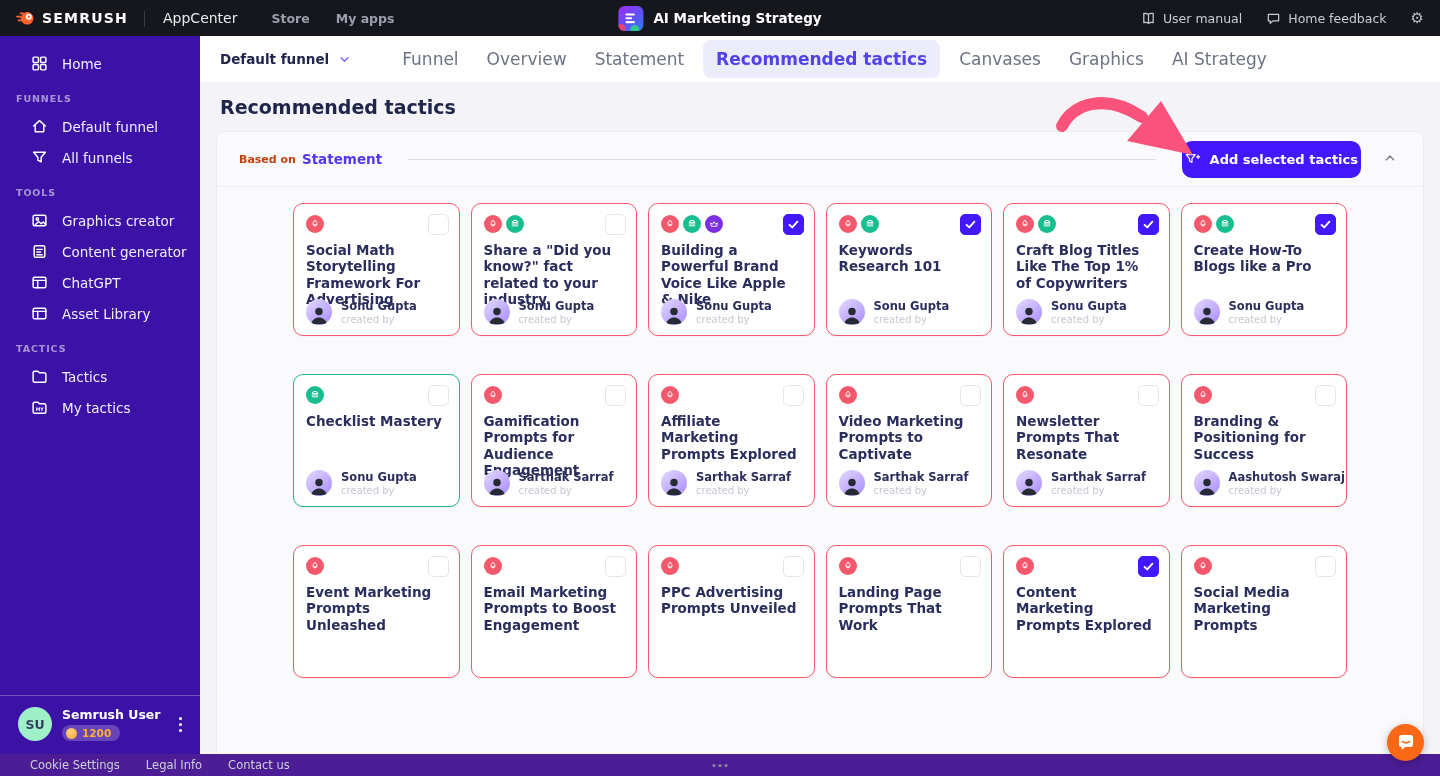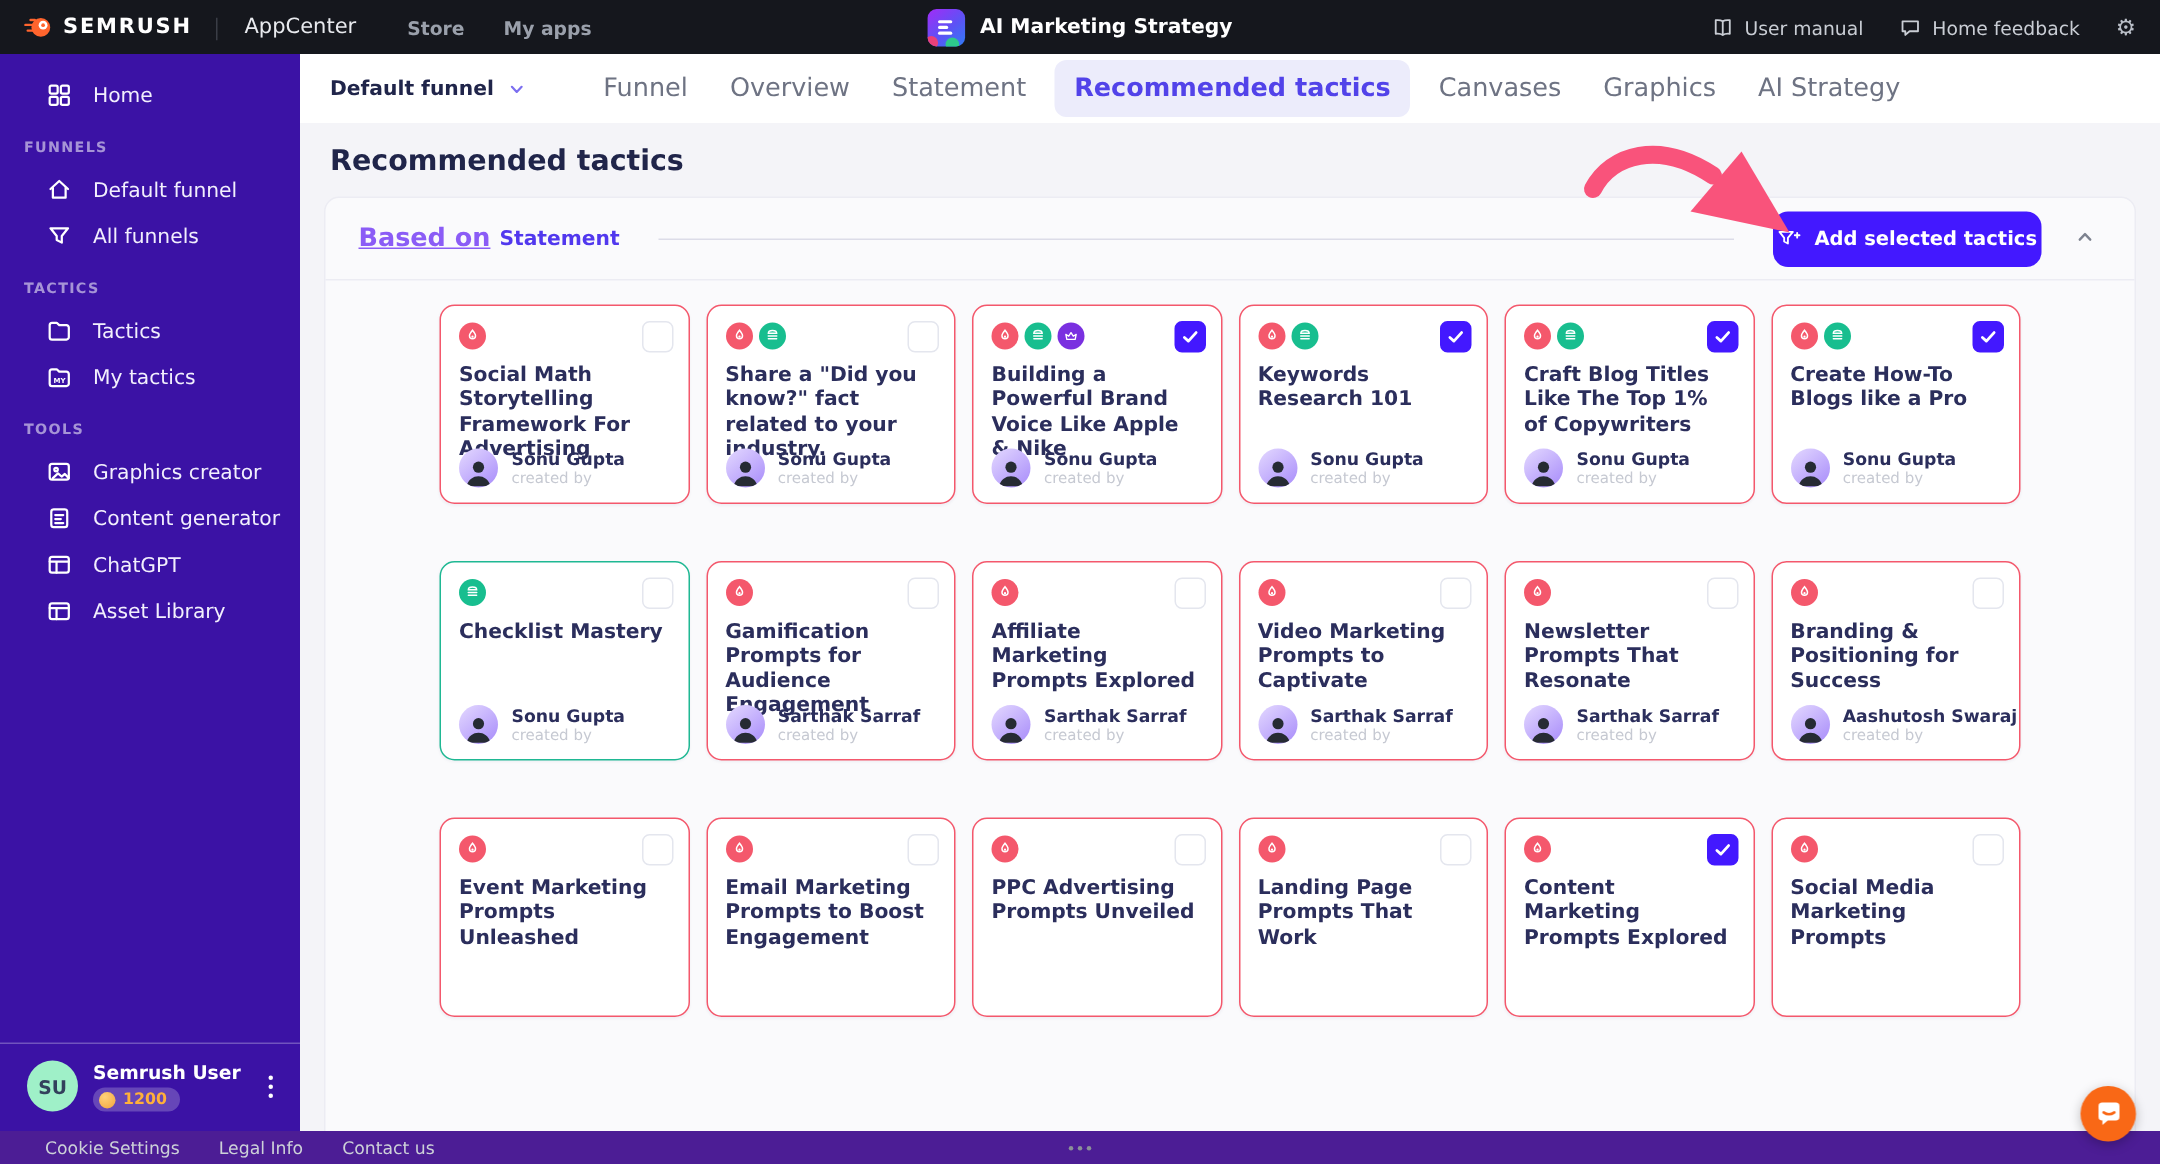--- a/index.html
+++ b/index.html
@@ -48,21 +48,21 @@
   .funnel-select .icon { color:#7C6FF0; display:flex; }
   .tabs { display:flex; align-items:center; gap:10px; margin-left:42px; }
   .tab { border:none; background:transparent; font-family:inherit; font-size:17px; color:#6E7383; padding:9px 9px; cursor:pointer; border-radius:8px; }
   .tab.active { background:#ECECFB; color:#5243E9; font-weight:600; padding:9px 13px; }
 
   
   .main { position:fixed; top:82px; left:200px; right:0; bottom:22px; background:#F4F4F8; overflow:hidden; padding:14px 16px 0; }
   .page-title { font-size:19px; font-weight:700; color:#20254A; margin:0 0 13px 4px; }
   .panel { background:#FAFAFC; border:1px solid #ECECF3; border-radius:10px; height:900px; }
   .panel-head { height:55px; display:flex; align-items:center; padding:0 22px; border-bottom:1px solid #ECECF3; }
-  .based-on { font-size:17px; font-weight:700; color:#8b5cf6; white-space:nowrap;text-decoration:underline; }
+  .based-on { font-size:11px; font-weight:700; color:#c2410c; white-space:nowrap; }
   .based-link { font-size:13.5px; font-weight:600; color:#5138EE; margin-left:6px; cursor:pointer; white-space:nowrap; }
   .rule { flex:1; height:1px; background:#DCDCE8; margin:0 26px; }
   .add-btn { display:flex; align-items:center; gap:9px; height:37px; padding:0 3px; background:#4318FF; color:#fff; border:none; border-radius:10px; font-family:inherit; font-size:13px; font-weight:700; cursor:pointer; }
   .add-btn .icon { display:flex; }
   .collapse-btn { margin-left:18px; background:none; border:none; color:#7D828F; cursor:pointer; display:flex; padding:4px; }
 
   
   .grid { padding:16px 76px 0; display:grid; grid-template-columns:repeat(6,1fr); gap:38px 11px; }
   .card { position:relative; background:#fff; border:1.5px solid #F4586C; border-radius:10px; height:133px; padding:11px 12px; box-shadow:0 1px 2px rgba(40,40,90,.05); cursor:pointer; }
   .card.accent-teal { border-color:#1FB893; }
@@ -176,42 +176,20 @@
     <span class="icon">
                 <svg viewBox="0 0 16 16" width="17" height="17" fill="none" stroke="currentColor" stroke-width="1.4" stroke-linecap="round" stroke-linejoin="round">
                   <path d="M2.5 3h11L9.6 7.8V12L6.4 10.4V7.8L2.5 3z"></path>
                 </svg>
               </span>
     <span>All funnels</span>
   </div>
           </div>
   </div>
         <div class="side-group">
-    <div class="side-label">TACTICS</div>
-    <div>
-            <div class="side-item">
-    <span class="icon">
-                <svg viewBox="0 0 16 16" width="17" height="17" fill="none" stroke="currentColor" stroke-width="1.4" stroke-linecap="round" stroke-linejoin="round">
-                  <path d="M2 4.5A1.5 1.5 0 0 1 3.5 3h2.9L8 4.5h4.5A1.5 1.5 0 0 1 14 6v6a1.5 1.5 0 0 1-1.5 1.5h-9A1.5 1.5 0 0 1 2 12V4.5z"></path>
-                </svg>
-              </span>
-    <span>Tactics</span>
-  </div>
-            <div class="side-item">
-    <span class="icon">
-                <svg viewBox="0 0 16 16" width="17" height="17" fill="none" stroke="currentColor" stroke-width="1.4" stroke-linecap="round" stroke-linejoin="round">
-                  <path d="M2 4.5A1.5 1.5 0 0 1 3.5 3h2.9L8 4.5h4.5A1.5 1.5 0 0 1 14 6v6a1.5 1.5 0 0 1-1.5 1.5h-9A1.5 1.5 0 0 1 2 12V4.5z"></path>
-                  <text x="8.2" y="11.6" font-size="4.4" text-anchor="middle" fill="currentColor" stroke="none" font-weight="700">MY</text>
-                </svg>
-              </span>
-    <span>My tactics</span>
-  </div>
-          </div>
-  </div>
-        <div class="side-group">
     <div class="side-label">TOOLS</div>
     <div>
             <div class="side-item">
     <span class="icon">
                 <svg viewBox="0 0 16 16" width="17" height="17" fill="none" stroke="currentColor" stroke-width="1.4" stroke-linecap="round" stroke-linejoin="round">
                   <rect x="2" y="3" width="12" height="10" rx="1.5"></rect>
                   <circle cx="6" cy="6.6" r="1.1"></circle>
                   <path d="M4 12l3.2-3 2.3 2 2-1.6 2.5 2.6"></path>
                 </svg>
               </span>
@@ -236,20 +214,42 @@
     <span>ChatGPT</span>
   </div>
             <div class="side-item">
     <span class="icon">
                 <svg viewBox="0 0 16 16" width="17" height="17" fill="none" stroke="currentColor" stroke-width="1.4" stroke-linecap="round" stroke-linejoin="round">
                   <rect x="2" y="3" width="12" height="10" rx="1.5"></rect>
                   <path d="M2 6h12M6.3 6v7"></path>
                 </svg>
               </span>
     <span>Asset Library</span>
+  </div>
+          </div>
+  </div>
+        <div class="side-group">
+    <div class="side-label">TACTICS</div>
+    <div>
+            <div class="side-item">
+    <span class="icon">
+                <svg viewBox="0 0 16 16" width="17" height="17" fill="none" stroke="currentColor" stroke-width="1.4" stroke-linecap="round" stroke-linejoin="round">
+                  <path d="M2 4.5A1.5 1.5 0 0 1 3.5 3h2.9L8 4.5h4.5A1.5 1.5 0 0 1 14 6v6a1.5 1.5 0 0 1-1.5 1.5h-9A1.5 1.5 0 0 1 2 12V4.5z"></path>
+                </svg>
+              </span>
+    <span>Tactics</span>
+  </div>
+            <div class="side-item">
+    <span class="icon">
+                <svg viewBox="0 0 16 16" width="17" height="17" fill="none" stroke="currentColor" stroke-width="1.4" stroke-linecap="round" stroke-linejoin="round">
+                  <path d="M2 4.5A1.5 1.5 0 0 1 3.5 3h2.9L8 4.5h4.5A1.5 1.5 0 0 1 14 6v6a1.5 1.5 0 0 1-1.5 1.5h-9A1.5 1.5 0 0 1 2 12V4.5z"></path>
+                  <text x="8.2" y="11.6" font-size="4.4" text-anchor="middle" fill="currentColor" stroke="none" font-weight="700">MY</text>
+                </svg>
+              </span>
+    <span>My tactics</span>
   </div>
           </div>
   </div>
       </div>
   </div>
   <div class="user-box">
     <span class="su-avatar">SU</span>
     <span class="user-meta">
       <span class="user-name">Semrush User</span>
       <span class="credit-badge">

